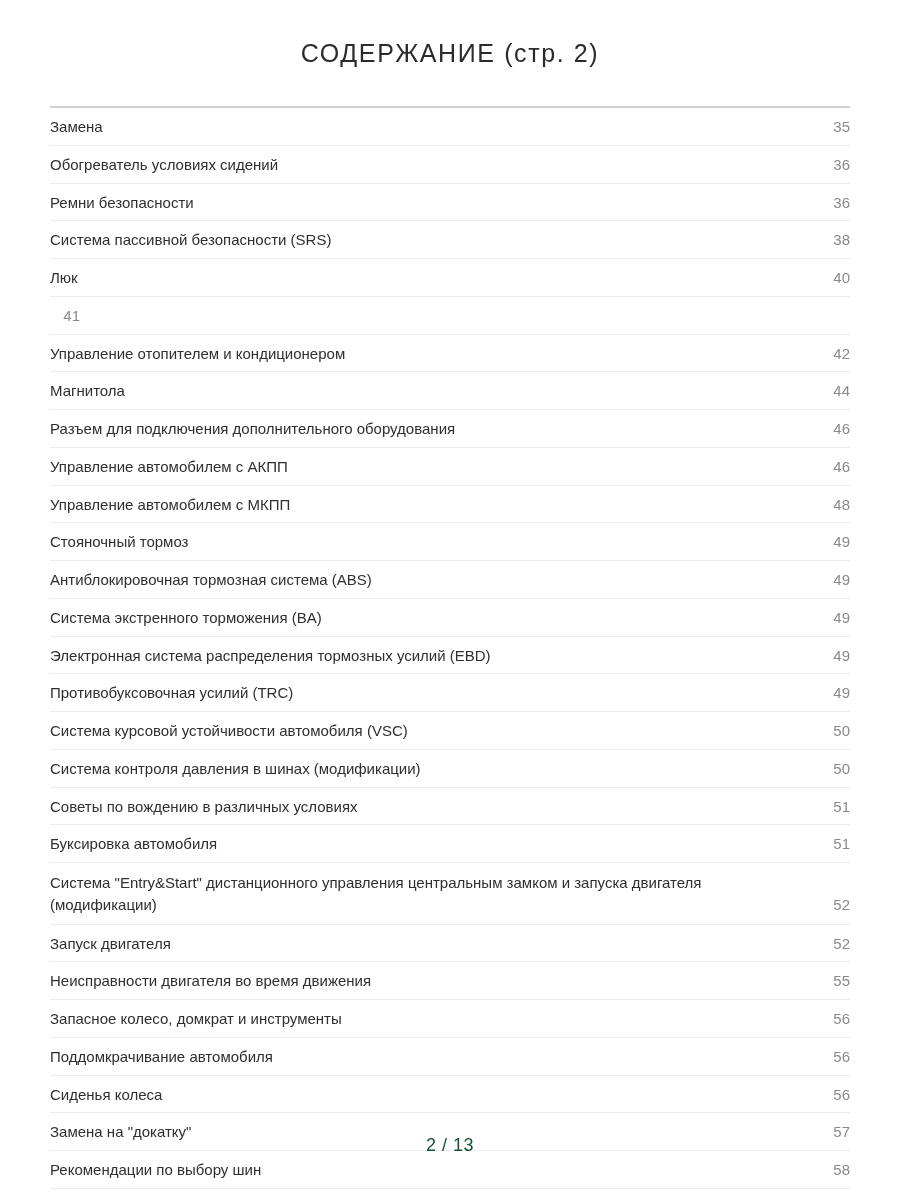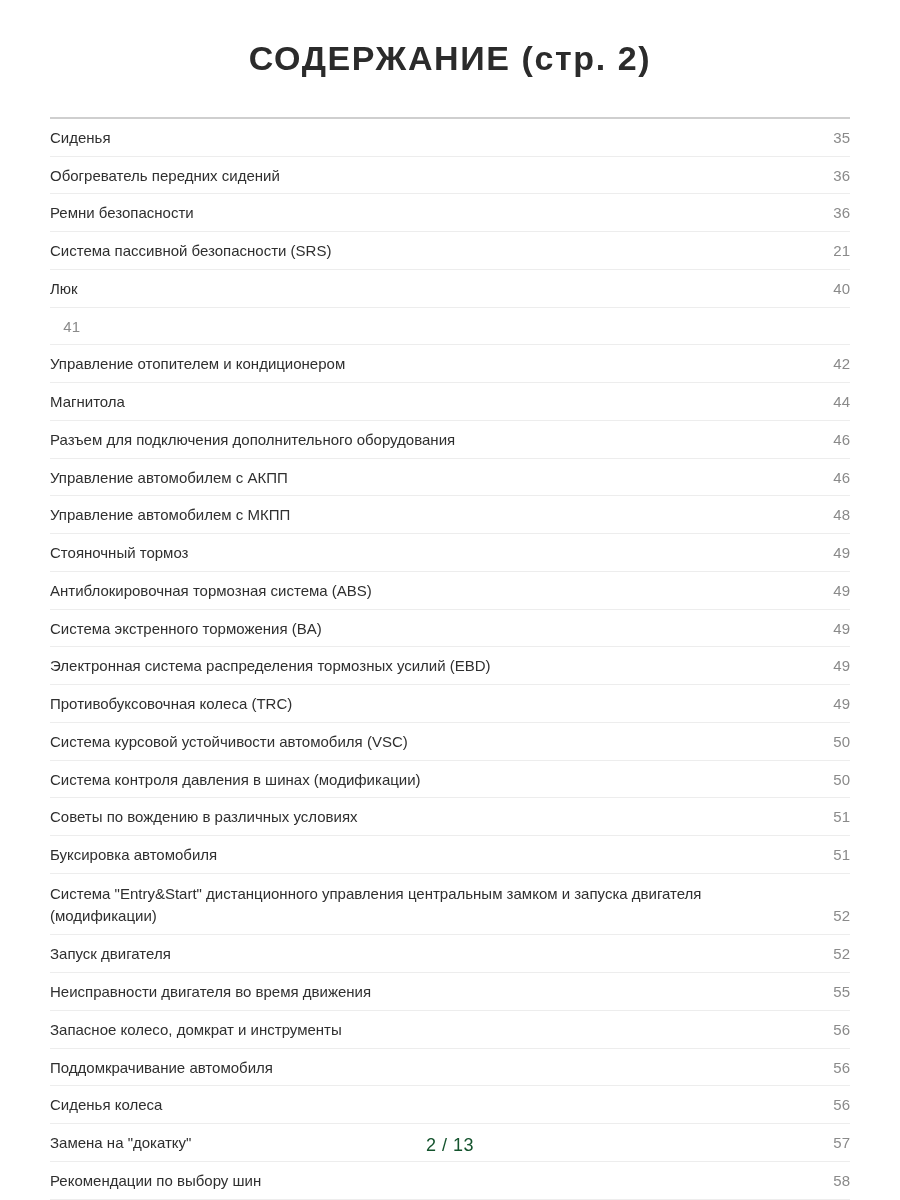--- a/index.html
+++ b/index.html
@@ -19,22 +19,22 @@
     width: 900px;
     height: 1200px;
     box-sizing: border-box;
     padding: 0 50px;
     position: relative;
     display: flex;
     flex-direction: column;
   }
   .doc-title {
     text-align: center;
-    font-size: 34px;
-    font-weight: bold;
+    font-size: 25px;
+    font-weight: normal;
     letter-spacing: 1.6px;
     color: #2b2b2b;
     margin-top: 38px;
     margin-bottom: 0;
     line-height: 1.2;
   }
   .title-rule {
     margin-top: 38px;
     height: 2px;
     background: #cfcfcf;
@@ -89,34 +89,34 @@
 <body>
 
 <div class="page">
 
   <h1 class="doc-title">СОДЕРЖАНИЕ (стр. 2)</h1>
 
   <div class="title-rule"></div>
 
   <div class="toc" id="toc-list">
       <div class="toc-row">
-        <span class="toc-label">Сиденья</span>
+        <span class="toc-label">Замена</span>
         <span class="toc-page">35</span>
       </div>
       <div class="toc-row">
-        <span class="toc-label">Обогреватель передних сидений</span>
+        <span class="toc-label">Обогреватель условиях сидений</span>
         <span class="toc-page">36</span>
       </div>
       <div class="toc-row">
         <span class="toc-label">Ремни безопасности</span>
         <span class="toc-page">36</span>
       </div>
       <div class="toc-row">
         <span class="toc-label">Система пассивной безопасности (SRS)</span>
-        <span class="toc-page">21</span>
+        <span class="toc-page">38</span>
       </div>
       <div class="toc-row">
         <span class="toc-label">Люк</span>
         <span class="toc-page">40</span>
       </div>
       <div class="toc-row">
         <span class="toc-page">41</span>
       </div>
       <div class="toc-row">
         <span class="toc-label">Управление отопителем и кондиционером</span>
@@ -148,21 +148,21 @@
       </div>
       <div class="toc-row">
         <span class="toc-label">Система экстренного торможения (BA)</span>
         <span class="toc-page">49</span>
       </div>
       <div class="toc-row">
         <span class="toc-label">Электронная система распределения тормозных усилий (EBD)</span>
         <span class="toc-page">49</span>
       </div>
       <div class="toc-row">
-        <span class="toc-label">Противобуксовочная колеса (TRC)</span>
+        <span class="toc-label">Противобуксовочная усилий (TRC)</span>
         <span class="toc-page">49</span>
       </div>
       <div class="toc-row">
         <span class="toc-label">Система курсовой устойчивости автомобиля (VSC)</span>
         <span class="toc-page">50</span>
       </div>
       <div class="toc-row">
         <span class="toc-label">Система контроля давления в шинах (модификации)</span>
         <span class="toc-page">50</span>
       </div>

